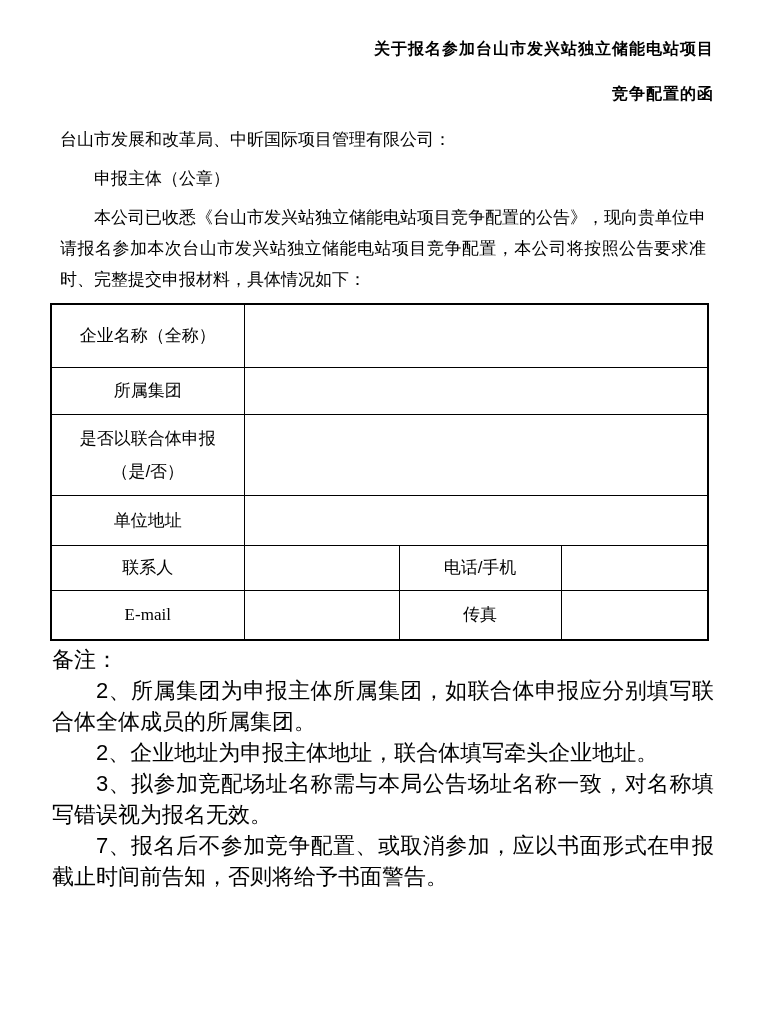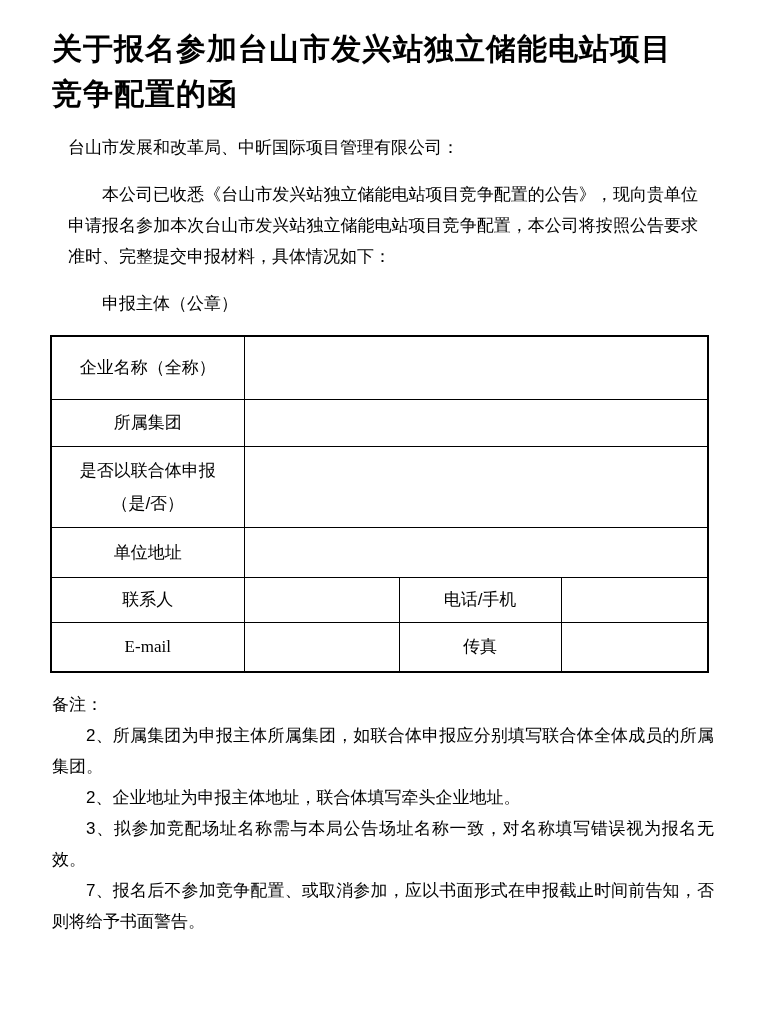--- a/index.html
+++ b/index.html
@@ -12,33 +12,33 @@
     background: #ffffff;
     color: #000000;
     font-family: "Liberation Sans", "DejaVu Sans", sans-serif;
     padding: 0 52px;
     overflow: hidden;
   }
 
   .doc-title {
     font-family: "Liberation Serif", "DejaVu Serif", serif;
     font-weight: bold;
-    font-size: 30px;
+    font-size: 16px;
     line-height: 45px;
-    text-align: left;
+    text-align: right;
     padding-top: 26px;
     letter-spacing: 1px;
   }
 
   .body-text {
     font-size: 17px;
     line-height: 31px;
     margin-top: 2px;
   }
-  .para { margin: 16px; text-align: justify; text-justify: inter-character; }
+  .para { margin: 8px; text-align: justify; text-justify: inter-character; }
   .indent { text-indent: 2em; }
 
   table.form-table {
     border-collapse: collapse;
     table-layout: fixed;
     width: 657px;
     margin-left: -2px;
     border: 2px solid #000000;
     font-size: 17px;
   }
@@ -60,40 +60,40 @@
   .r4 td { height: 50px; }
   .r5 td { height: 45px; }
   .r6 td { height: 50px; }
   .r7 td { height: 47px; }
 
   .two-line div { line-height: 33px; }
 
   .latin { font-family: "Liberation Serif", "DejaVu Serif", serif; }
 
   .notes {
-    font-size: 17px;
+    font-size: 22px;
     line-height: 31px;
-    margin-top: 16px;
+    margin-top: 3px;
   }
   .notes p { margin: 0; }
 </style>
 </head>
 <body>
 
 <div class="page">
 
   <div class="doc-title">
     <div>关于报名参加台山市发兴站独立储能电站项目</div>
     <div>竞争配置的函</div>
   </div>
 
   <div class="body-text">
     <p class="para">台山市发展和改革局、中昕国际项目管理有限公司：</p>
+    <p class="para indent">申报主体（公章）</p>
     <p class="para indent">本公司已收悉《台山市发兴站独立储能电站项目竞争配置的公告》，现向贵单位申请报名参加本次台山市发兴站独立储能电站项目竞争配置，本公司将按照公告要求准时、完整提交申报材料，具体情况如下：</p>
-    <p class="para indent">申报主体（公章）</p>
   </div>
 
   <table class="form-table">
     <colgroup>
       <col class="col-label">
       <col class="col-val1">
       <col class="col-label2">
       <col class="col-val2">
     </colgroup>
     <tbody>

